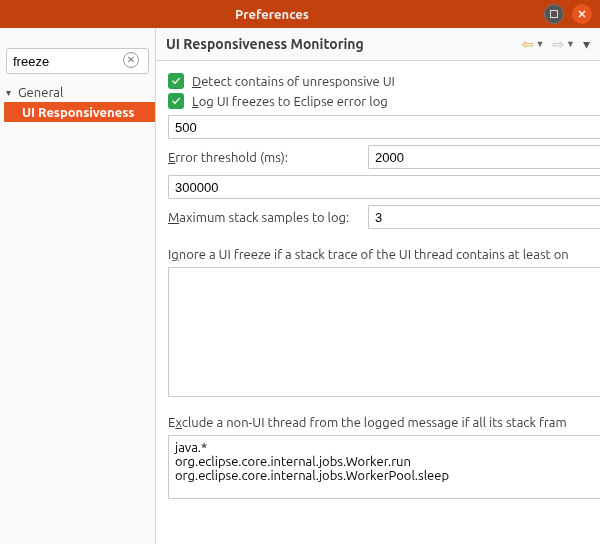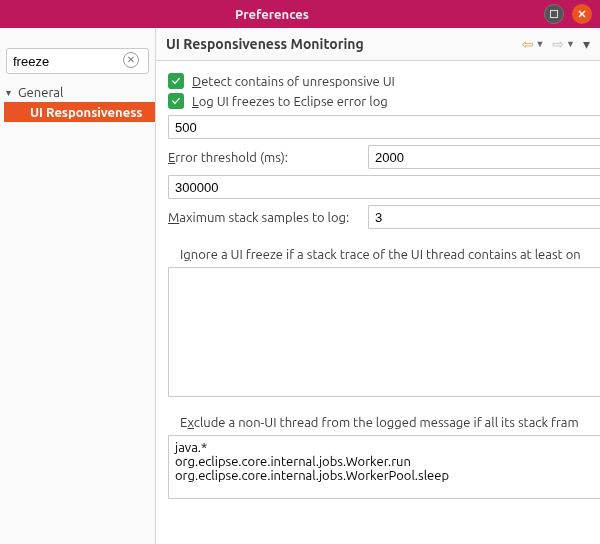--- a/index.html
+++ b/index.html
@@ -6,21 +6,21 @@
     margin: 0; padding: 0;
     width: 600px; height: 544px;
     font-family: "Ubuntu", "Segoe UI", Arial, sans-serif;
     font-size: 13px;
     color: #3c3c3c;
     background: #ffffff;
     overflow: hidden;
   }
   .titlebar {
     height: 28px;
-    background: #be185d;
+    background: #c2410c;
     color: #eeeeee;
     display: flex;
     align-items: center;
     position: relative;
     font-weight: 600;
   }
   .titlebar-title {
     flex: 1;
     text-align: center;
     font-size: 13px;
@@ -81,21 +81,21 @@
     height: 20px;
     padding-left: 2px;
   }
   .tree-toggle {
     width: 12px; font-size: 10px; color: #555; display:inline-block;
   }
   .tree-sel {
     background: #e95420;
     color: #fff;
     font-weight: 600;
-    padding-left: 26px;
+    padding-left: 18px;
     height: 20px;
     display:flex; align-items:center;
     white-space: nowrap;
     overflow: hidden;
   }
   .right {
     flex: 1;
     display: flex;
     flex-direction: column;
     overflow: hidden;
@@ -158,21 +158,21 @@
     border: 1px solid #c8c8c8;
     border-radius: 2px;
     padding: 2px 6px;
     font-size: 13px;
     box-sizing: border-box;
     border-right: none;
     border-top-right-radius: 0;
     border-bottom-right-radius: 0;
   }
   .section-label {
-    margin: 18px 0 6px 12px;
+    margin: 18px 0 6px 0;
     white-space: nowrap;
   }
   .section-label u { text-decoration: underline; }
   .textarea {
     display:block;
     border: 1px solid #c8c8c8;
     border-right: none;
     border-radius: 2px 0 0 2px;
     width: 100%;
     box-sizing: border-box;

